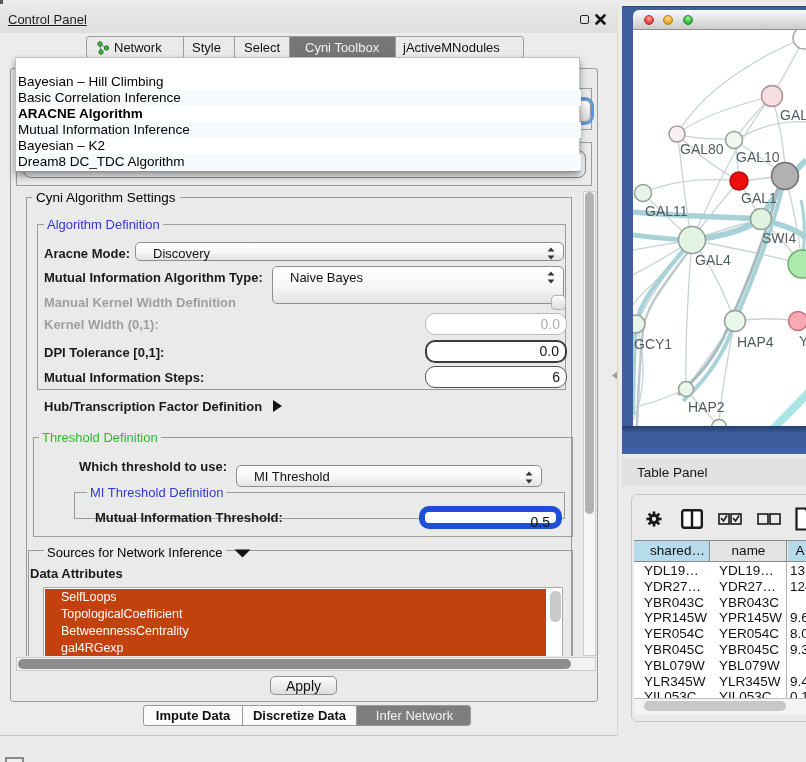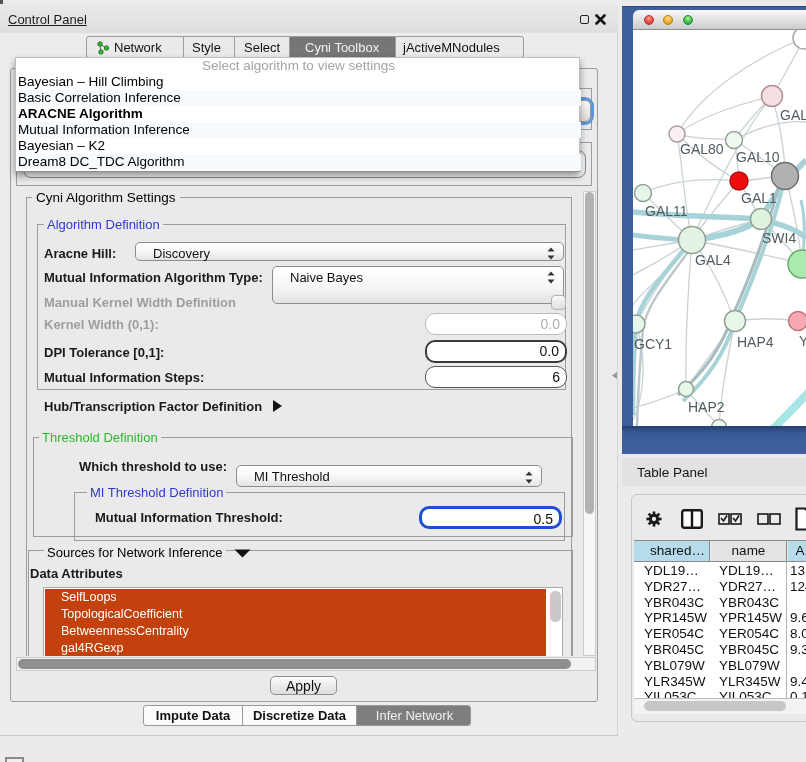--- a/index.html
+++ b/index.html
@@ -51,21 +51,21 @@
 
 <div class="abs" style="left:16px;top:142px;width:576px;height:44px;border:1px solid #9c9c9c;"></div>
 <div class="abs" style="left:23px;top:150px;width:563px;height:28px;border-radius:8px;background:#f5f5f5;border:1px solid #8a8a8a;box-shadow:inset 0 1px 2px rgba(0,0,0,0.15);"></div>
 
 <div class="abs" style="left:26px;top:197px;width:546px;height:459px;border:1px solid #9b9b9b;border-bottom:none;"></div>
 <div class="abs" style="left:32px;top:190px;background:#eaeaea;font-size:13.5px;color:#000;padding:0 4px;">Cyni Algorithm Settings</div>
 
 <div class="grp" style="left:37px;top:224px;width:529px;height:166px;">
   <div class="gt" style="left:6px;color:#3038d0;">Algorithm Definition</div>
 </div>
-<div class="lbl abs" style="left:44px;top:246px;">Aracne Hill:</div>
+<div class="lbl abs" style="left:44px;top:246px;">Aracne Mode:</div>
 <div class="combo" style="left:135px;top:242px;width:429px;height:19px;">
     <span class="ct">Discovery</span>
   <svg class="ar" width="12" height="21" viewBox="0 0 12 21">
       <path d="M2.5 8.5 L6 4.5 L9.5 8.5 Z M2.5 12.5 L6 16.5 L9.5 12.5 Z" fill="#333"></path>
     </svg>
   </div>
 <div class="lbl abs" style="left:44px;top:270px;">Mutual Information Algorithm Type:</div>
 <div class="combo" style="left:272px;top:266px;width:292px;height:38px;">
     <span class="ct">Naive Bayes</span>
   <svg class="ar" width="12" height="21" viewBox="0 0 12 21">
@@ -89,25 +89,25 @@
 <div class="grp" style="left:33px;top:437px;width:540px;height:100px;">
   <div class="gt" style="left:5px;color:#2db82d;">Threshold Definition</div>
 </div>
 <div class="lbl abs" style="left:79px;top:459px;">Which threshold to use:</div>
 <div class="combo" style="left:236px;top:465px;width:306px;height:22px;">
     <span class="ct">MI Threshold</span>
   <svg class="ar" width="12" height="22" viewBox="0 0 12 22">
       <path d="M2.5 9.5 L6 5.5 L9.5 9.5 Z M2.5 13.5 L6 17.5 L9.5 13.5 Z" fill="#333"></path>
     </svg>
   </div>
-<div class="grp" style="left:74px;top:492px;width:491px;height:49px;">
+<div class="grp" style="left:74px;top:492px;width:491px;height:27px;">
   <div class="gt" style="left:12px;color:#3038d0;">MI Threshold Definition</div>
 </div>
 <div class="lbl abs" style="left:95px;top:510px;">Mutual Information Threshold:</div>
-<div class="field" style="left:419px;top:506px;width:143px;height:23px;border:3px solid #1d4ed8;line-height:21px;">0.5</div>
+<div class="field" style="left:419px;top:506px;width:143px;height:23px;border:6px solid #1d4ed8;line-height:21px;">0.5</div>
 
 <div class="abs" style="left:28px;top:550px;width:545px;height:106px;border:1px solid #9b9b9b;border-bottom:none;"></div>
 <div class="abs" style="left:44px;top:545px;background:#eaeaea;font-size:13px;color:#000;padding:0 3px;">Sources for Network Inference</div>
 <svg class="abs" style="left:234px;top:549px;" width="17" height="9" viewBox="0 0 17 9">
     <path d="M0.5 0.5 L16.5 0.5 L8.5 8.5 Z" fill="#111"></path>
   </svg>
 <div class="lbl abs" style="left:30px;top:566px;">Data Attributes</div>
 
 <div class="abs" style="left:43px;top:587px;width:520px;height:69px;background:#fff;border:1px solid #aaa;border-bottom:none;overflow:hidden;">
   <div class="abs" style="left:1px;top:1px;width:501px;height:68px;background:#c2410c;color:#fff;font-size:12.5px;line-height:17px;padding-left:16px;">SelfLoops<br>TopologicalCoefficient<br>BetweennessCentrality<br>gal4RGexp</div>
@@ -286,21 +286,20 @@
     <div class="abs" style="left:10px;top:1px;line-height:15.8px;">YDL19…<br>YDR27…<br>YBR043C<br>YPR145W<br>YER054C<br>YBR045C<br>YBL079W<br>YLR345W<br>YIL053C</div>
     <div class="abs" style="left:85px;top:1px;line-height:15.8px;">YDL19…<br>YDR27…<br>YBR043C<br>YPR145W<br>YER054C<br>YBR045C<br>YBL079W<br>YLR345W<br>YIL053C</div>
     <div class="abs" style="left:156px;top:1px;line-height:15.8px;">131<br>124<br>&nbsp;<br>9.6<br>8.0<br>9.3<br>&nbsp;<br>9.4<br>0.1</div>
   </div>
 
   <div class="abs" style="left:2px;top:203px;width:178px;height:16px;background:#f3f3f3;border-top:1px solid #bbb;"></div>
   <div class="abs" style="left:12px;top:206px;width:142px;height:10px;background:#c7c7c7;border-radius:5px;"></div>
 </div>
 
 <div class="abs" style="left:15px;top:57px;width:565px;height:115px;background:#fff;border:1px solid #c0c0c0;border-bottom:1px solid #8f8f8f;box-shadow:0 4px 7px rgba(0,0,0,0.40);font-size:13.5px;color:#000;">
-  <div class="abs" style="left:0;top:0;width:565px;height:16px;text-align:center;color:#a4a4a4;line-height:16px;">Select algorithm to view settings</div>
   <div class="abs" style="left:2px;top:16px;width:563px;height:16px;line-height:16px;">Bayesian – Hill Climbing</div>
   <div class="abs" style="left:2px;top:32px;width:563px;height:16px;line-height:16px;background:#f7fafc;">Basic Correlation Inference</div>
   <div class="abs" style="left:2px;top:48px;width:563px;height:16px;line-height:16px;font-weight:bold;">ARACNE Algorithm</div>
   <div class="abs" style="left:2px;top:64px;width:563px;height:16px;line-height:16px;background:#f7fafc;">Mutual Information Inference</div>
   <div class="abs" style="left:2px;top:80px;width:563px;height:16px;line-height:16px;">Bayesian – K2</div>
   <div class="abs" style="left:2px;top:96px;width:563px;height:16px;line-height:16px;background:#f7fafc;">Dream8 DC_TDC Algorithm</div>
 </div>
 
 <div class="abs" style="left:5px;top:757px;width:19px;height:10px;border:2px solid #8a8a8a;background:#efefef;"></div>
 

